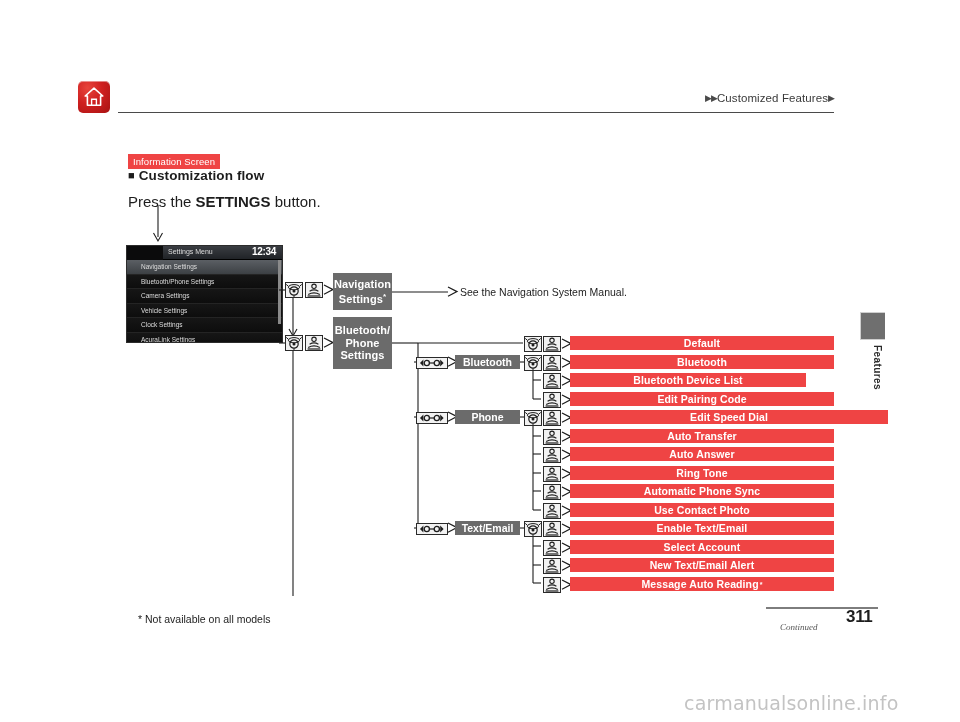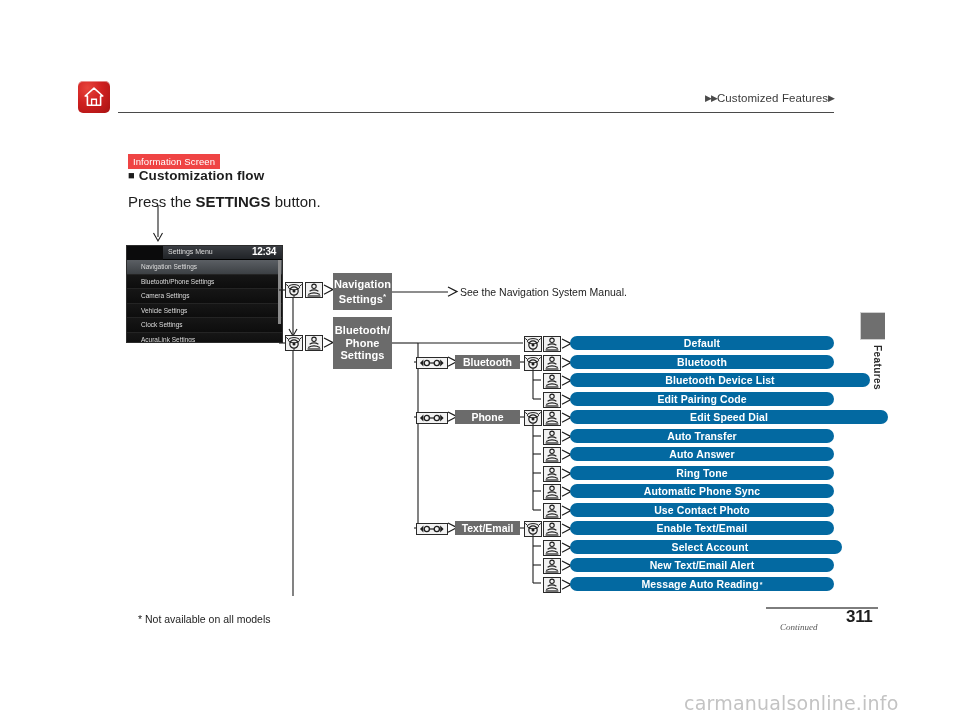--- a/index.html
+++ b/index.html
@@ -91,25 +91,24 @@
 
   .nodebox{
     position:absolute;background:#6b6b6b;color:#ffffff;
     font-weight:bold;text-align:center;
     display:flex;align-items:center;justify-content:center;
     line-height:12.5px;letter-spacing:.1px;
   }
   .nodebox.multi{flex-direction:column;}
 
   .bar{
-    position:absolute;height:14px;background:#0369a1;color:#ffffff;
+    position:absolute;height:14px;background:#ef4444;color:#ffffff;
     font-size:10.5px;font-weight:bold;
     display:flex;align-items:center;justify-content:center;
     letter-spacing:.1px;
-    border-radius:7px;
   }
   .bar .ast{font-size:7px;vertical-align:4px;margin-left:1px;}
 
   .catbox{
     position:absolute;height:14px;background:#6b6b6b;color:#ffffff;
     font-size:10.5px;font-weight:bold;
     display:flex;align-items:center;justify-content:center;
   }
 
   .seetext{
@@ -429,30 +428,30 @@
   </div>
 
   <div class="seetext" style="left:460px;top:286px;">See the Navigation System Manual.</div>
 
   <div class="catbox" style="left:455px;top:355px;width:65px;">Bluetooth</div>
   <div class="catbox" style="left:455px;top:410px;width:65px;">Phone</div>
   <div class="catbox" style="left:455px;top:521px;width:65px;">Text/Email</div>
 
   <div class="bar" style="left:570px;top:336px;width:264px;">Default</div>
   <div class="bar" style="left:570px;top:355px;width:264px;">Bluetooth</div>
-  <div class="bar" style="left:570px;top:373px;width:300px;">Bluetooth Device List</div>
+  <div class="bar" style="left:570px;top:373px;width:236px;">Bluetooth Device List</div>
   <div class="bar" style="left:570px;top:392px;width:264px;">Edit Pairing Code</div>
   <div class="bar" style="left:570px;top:410px;width:318px;text-align:right;">Edit Speed Dial</div>
   <div class="bar" style="left:570px;top:429px;width:264px;">Auto Transfer</div>
   <div class="bar" style="left:570px;top:447px;width:264px;">Auto Answer</div>
   <div class="bar" style="left:570px;top:466px;width:264px;">Ring Tone</div>
   <div class="bar" style="left:570px;top:484px;width:264px;">Automatic Phone Sync</div>
   <div class="bar" style="left:570px;top:503px;width:264px;">Use Contact Photo</div>
   <div class="bar" style="left:570px;top:521px;width:264px;">Enable Text/Email</div>
-  <div class="bar" style="left:570px;top:540px;width:264px;padding-left:8px;">Select Account</div>
+  <div class="bar" style="left:570px;top:540px;width:264px;">Select Account</div>
   <div class="bar" style="left:570px;top:558px;width:264px;">New Text/Email Alert</div>
   <div class="bar" style="left:570px;top:577px;width:264px;">
       <span>Message Auto Reading</span>
       <span class="ast">*</span>
     </div>
 
   <div class="foot-note">* Not available on all models</div>
   <div class="foot-rule"></div>
   <div class="foot-cont">Continued</div>
   <div class="foot-page">311</div>

